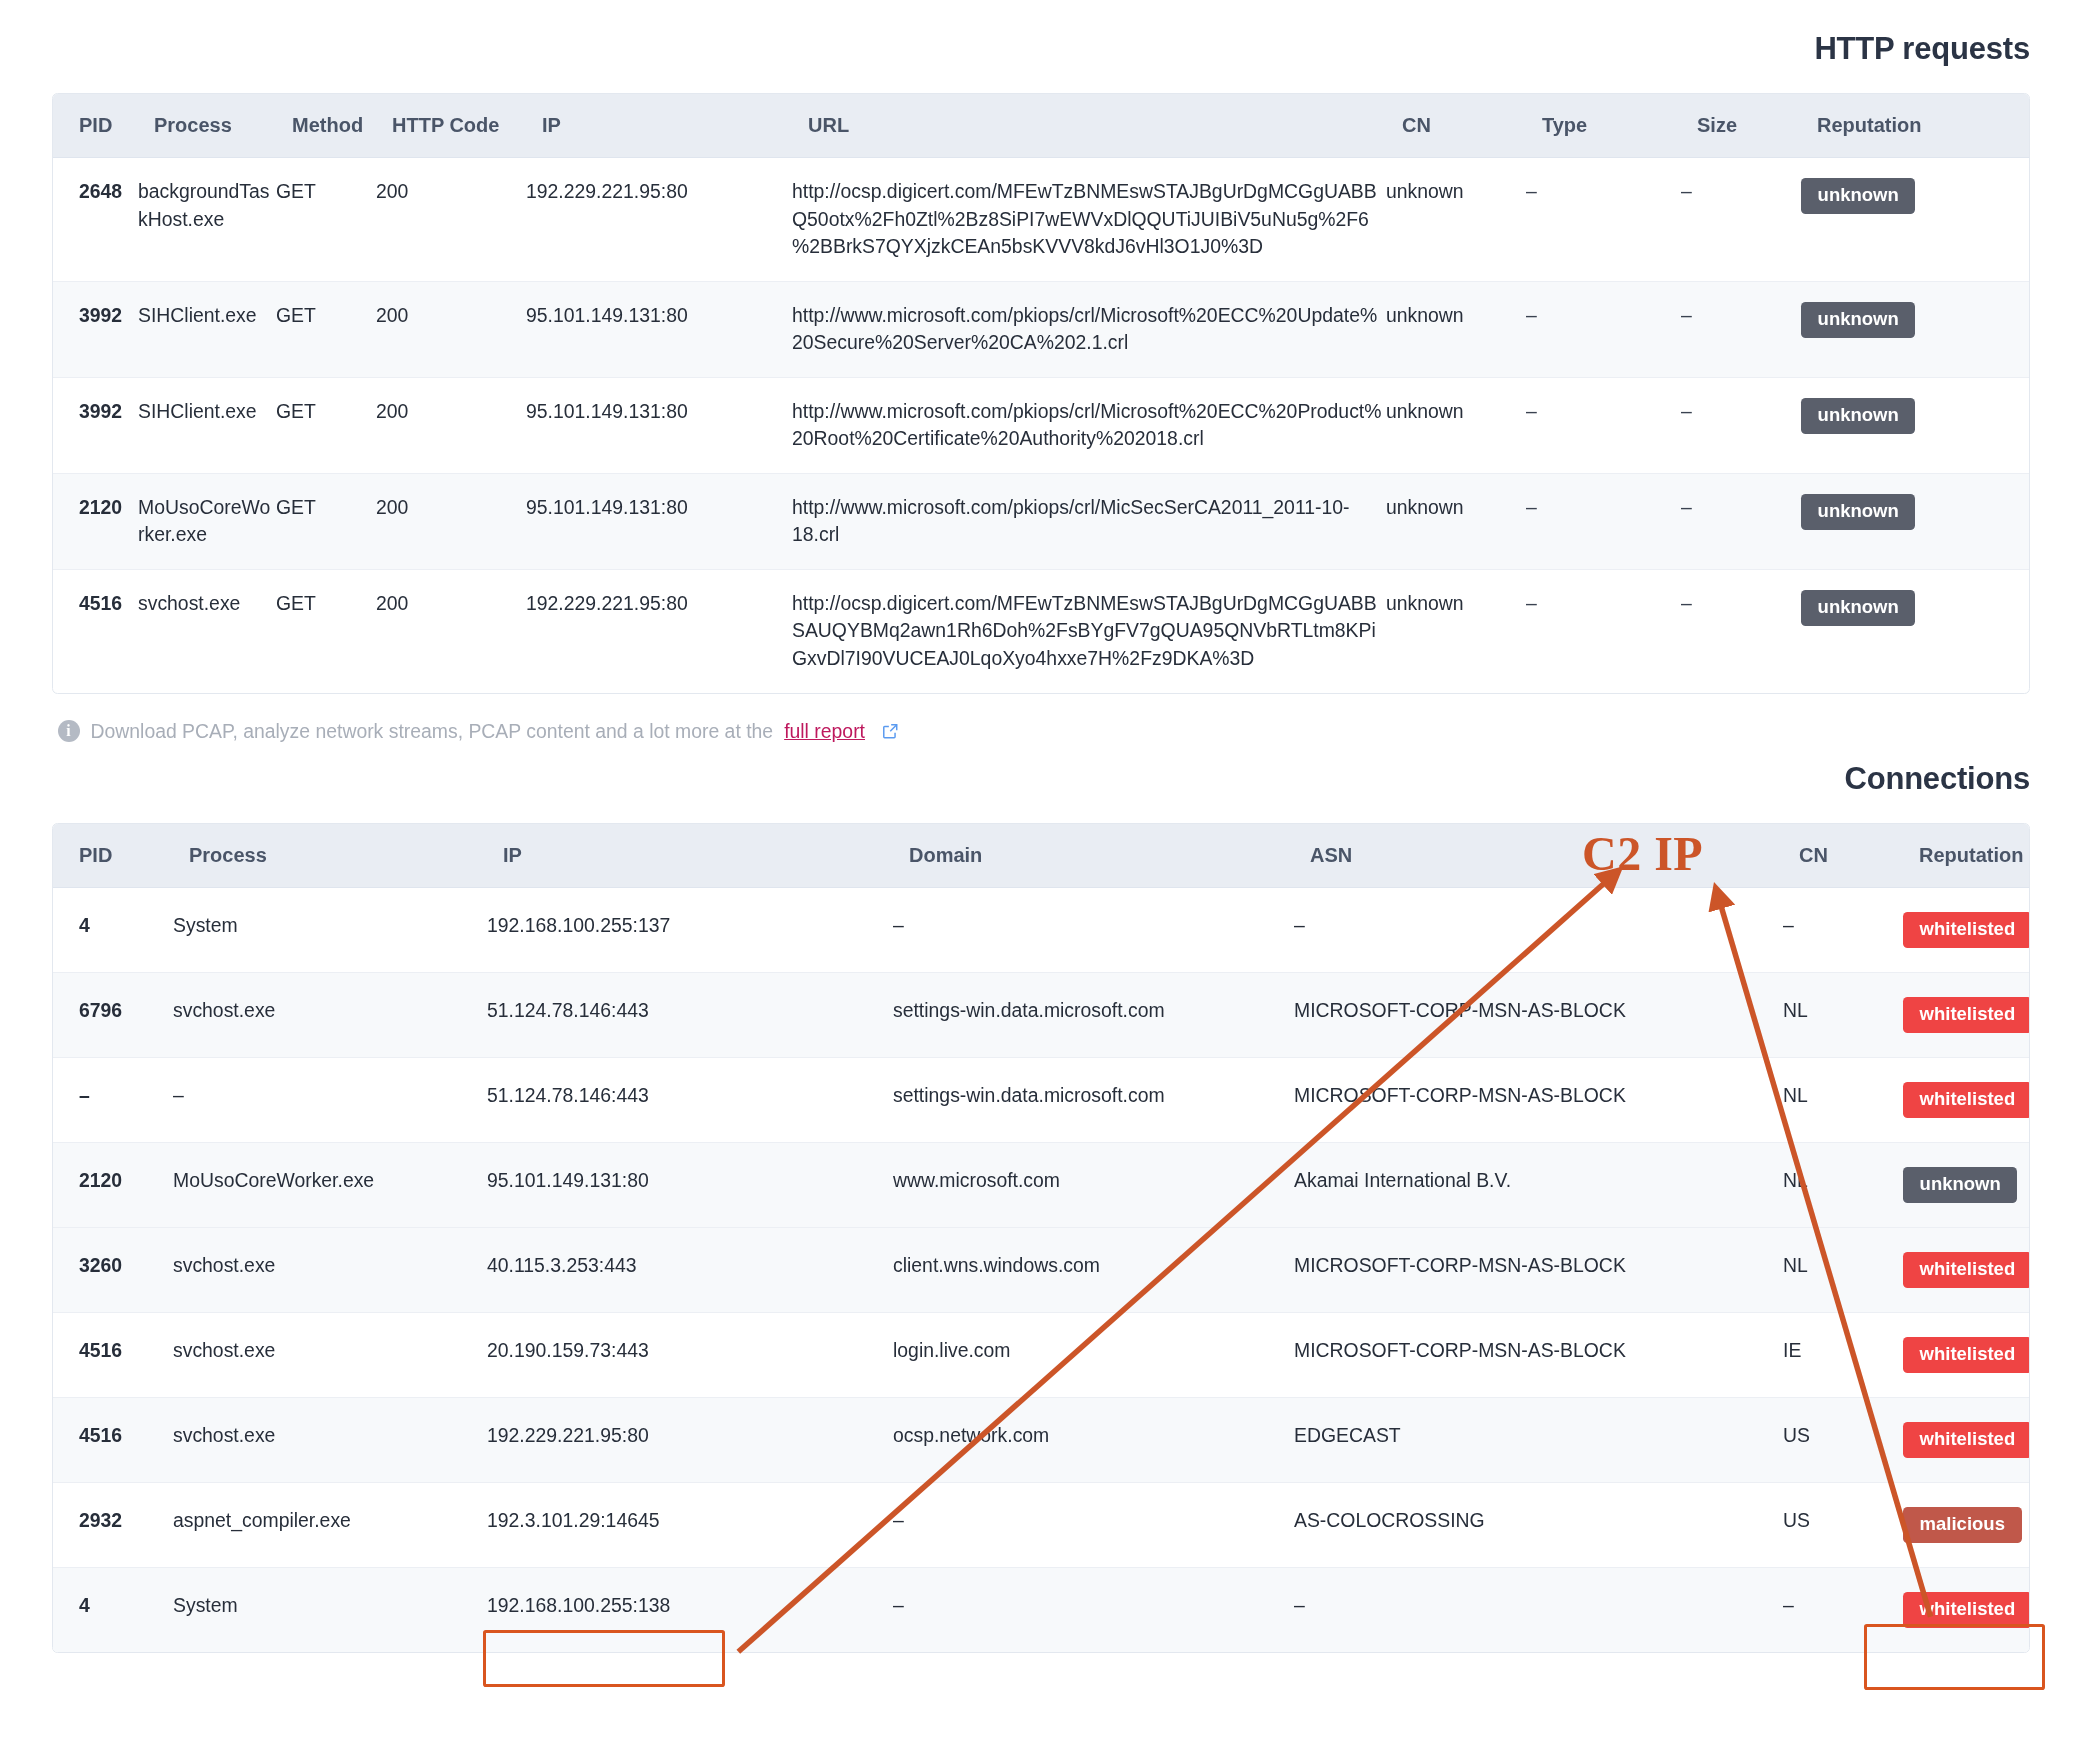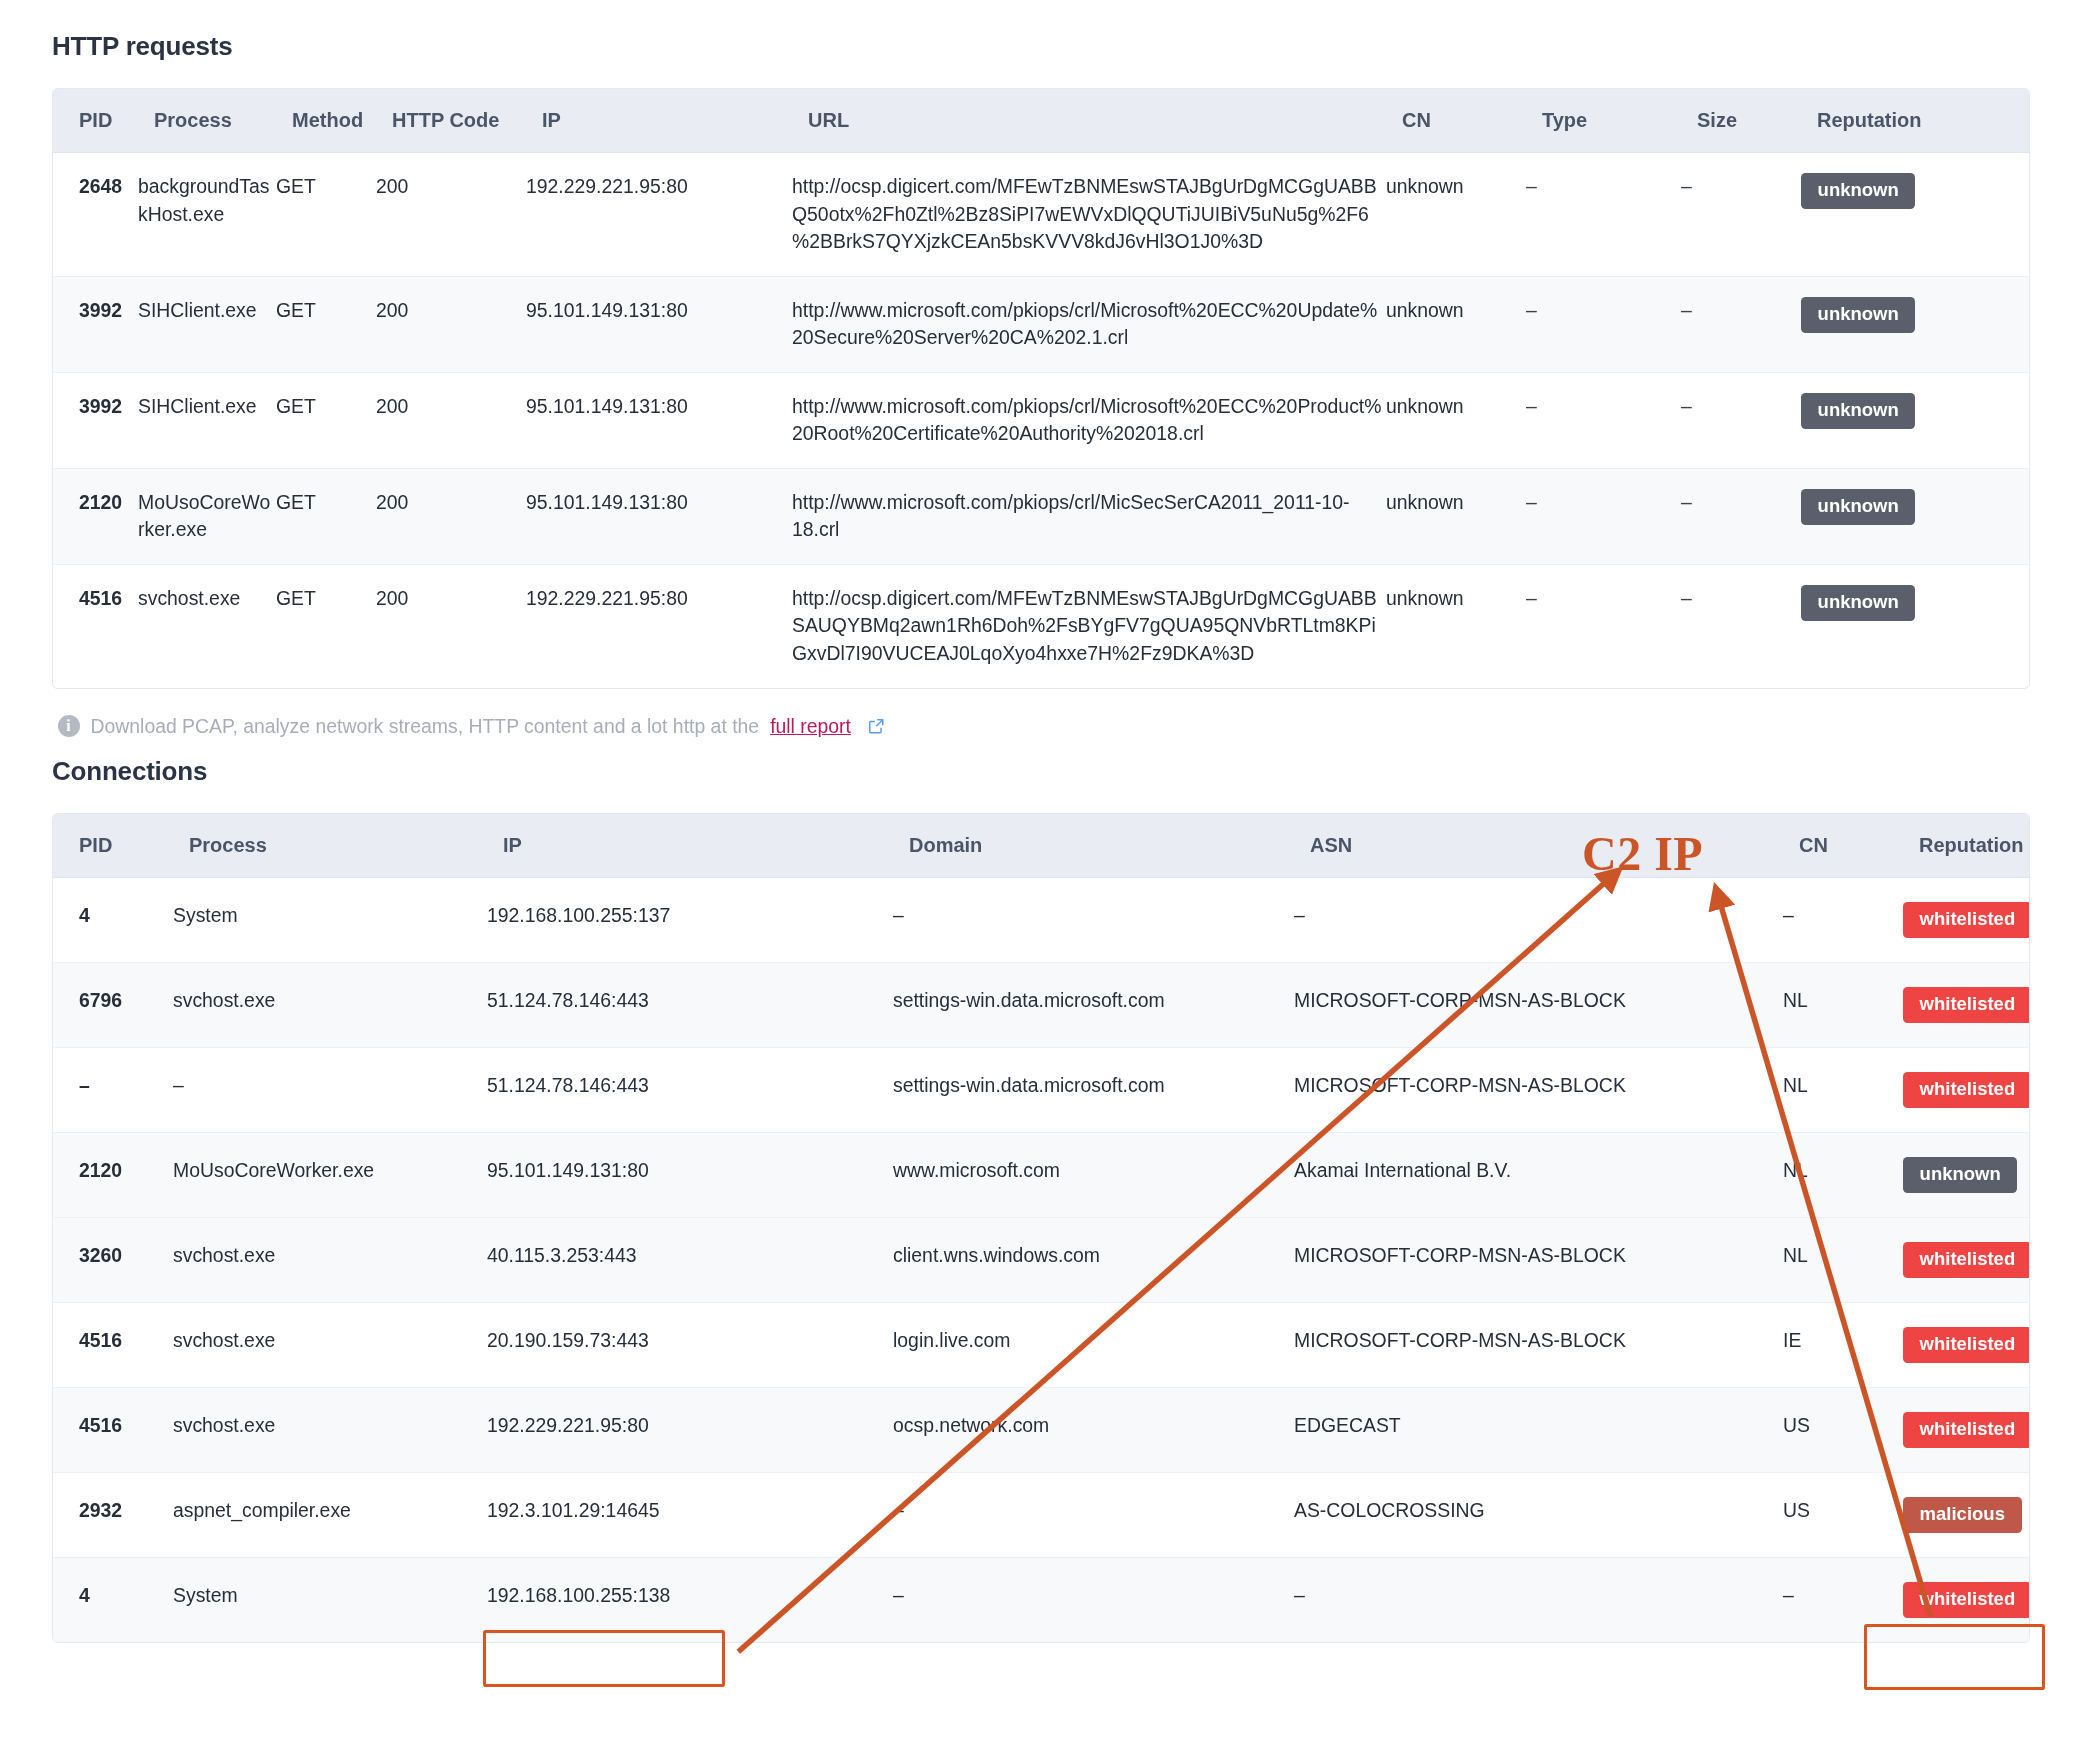--- a/index.html
+++ b/index.html
@@ -14,25 +14,26 @@
     position: relative;
     overflow: hidden;
     color: #2f3542;
   }
   .page {
     position: relative;
     padding: 0 52px;
   }
 
   h2.section-title {
-    font-size: 26px;
+    font-size: 31px;
     font-weight: bold;
     color: #2b3445;
     margin: 31px 0 26px 0;
     letter-spacing: -0.2px;
+    text-align: right;
   }
   h2.section-title.connections { margin-top: 18px; }
 
   .card {
     border: 0.9px solid #e3e8ef;
     border-radius: 5.5px;
     overflow: hidden;
     background: #fff;
   }
 
@@ -262,21 +263,21 @@
             <td class="dash">–</td>
             <td class="dash">–</td>
             <td><span class="badge unknown">unknown</span></td>
           </tr>
         </tbody>
     </table>
   </div>
 
   <div class="note">
     <span class="info-icon">i</span>
-    <span>Download PCAP, analyze network streams, HTTP content and a lot http at the</span>
+    <span>Download PCAP, analyze network streams, PCAP content and a lot more at the</span>
     <a href="#">full report</a>
     <span class="ext-icon">
       <svg width="18.5" height="18.5" viewBox="0 0 20 20" fill="none" stroke="#5b9bf0" stroke-width="1.6">
         <path d="M11 3h6v6"></path>
           <path d="M17 3l-7 7"></path>
         <path d="M15.2 11.5V16a1 1 0 0 1-1 1H4a1 1 0 0 1-1-1V5.8a1 1 0 0 1 1-1h4.5"></path>
       </svg>
     </span>
   </div>
 

